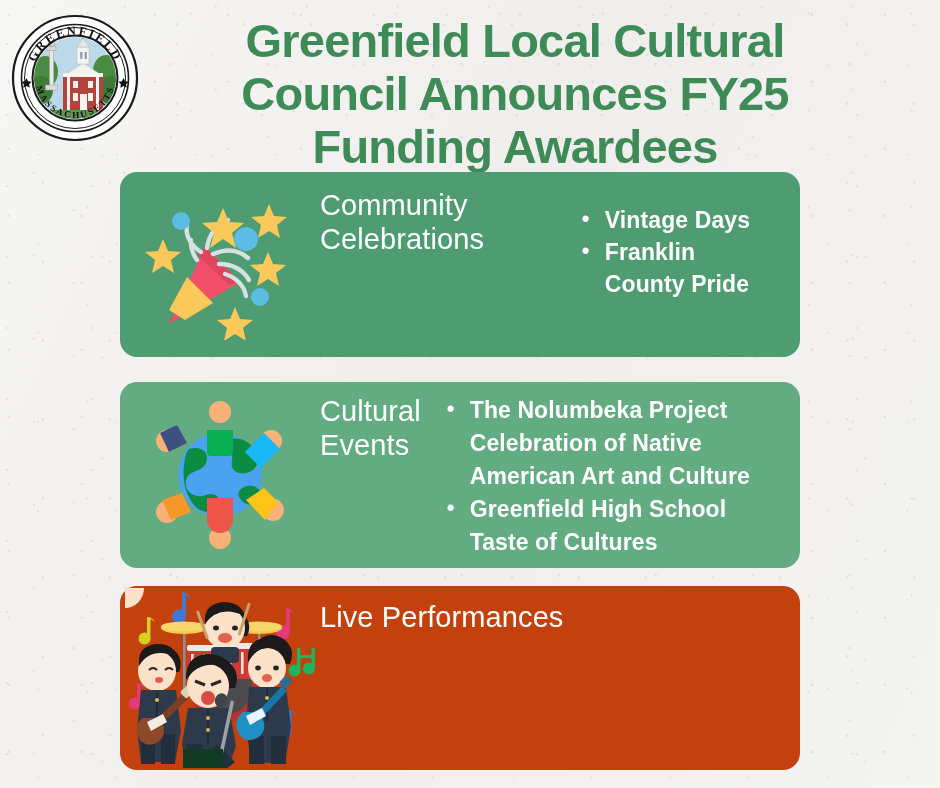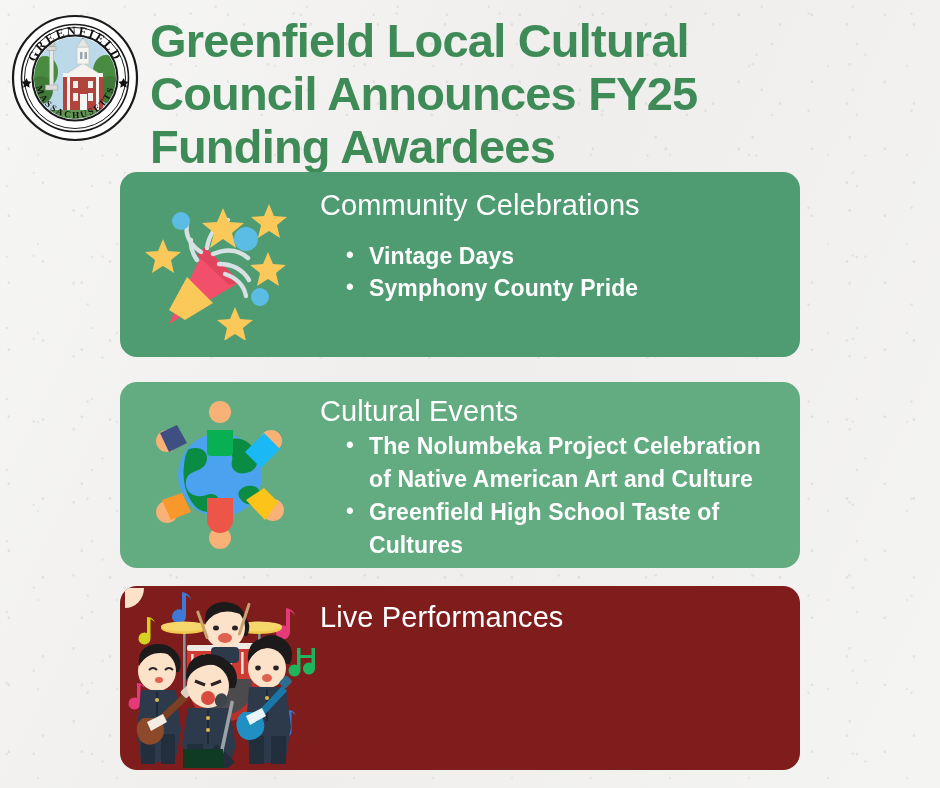--- a/index.html
+++ b/index.html
@@ -50,20 +50,21 @@
     flex: 0 0 150px;
     display: flex;
     justify-content: center;
     padding-top: 6px;
   }
   .seal { display: block; }
 
   .title-wrap {
     flex: 1 1 auto;
     padding-right: 60px;
+    text-align: center;
   }
   .main-title {
     color: #3e8b57;
     font-family: "Liberation Sans", sans-serif;
     font-weight: bold;
     font-size: 47px;
     line-height: 53px;
     letter-spacing: -0.8px;
     margin: 6px 0 0 0;
     white-space: pre-line;
@@ -76,33 +77,33 @@
     position: relative;
     margin: 0 140px 0 120px;
     border-radius: 17px;
     display: flex;
     align-items: stretch;
     box-sizing: border-box;
     overflow: hidden;
   }
   .card-1 { background-color: #4f9b72; height: 185px; margin-bottom: 25px; }
   .card-2 { background-color: #63ab81; height: 186px; margin-bottom: 18px; }
-  .card-3 { background-color: #7f1d1d; height: 184px; }
+  .card-3 { background-color: #c2410c; height: 184px; }
 
   .card-icon {
     flex: 0 0 200px;
     display: flex;
     align-items: center;
     justify-content: center;
   }
   .card-body {
     flex: 1 1 auto;
     padding: 14px 10px 10px 0;
     display: flex;
-    flex-direction: column;
+    flex-direction: row;
   }
   .card-title {
     color: #ffffff;
     font-size: 29px;
     font-weight: normal;
     line-height: 34px;
     margin: 0 0 2px 0;
     letter-spacing: 0.1px;
   }
   .card-list {
@@ -256,21 +257,21 @@
             <circle cx="46" cy="31" r="9"></circle>
             <circle cx="111" cy="49" r="12"></circle>
             <circle cx="125" cy="107" r="9"></circle>
           </g>
         </svg>
       </div>
       <div class="card-body">
         <div class="card-title">Community Celebrations</div>
         <ul class="card-list">
           <li>Vintage Days</li>
-          <li>Symphony County Pride</li>
+          <li>Franklin County Pride</li>
         </ul>
       </div>
     </div>
 
     <div class="card card-2">
       <div class="card-icon">
         <svg width="168" height="160" viewBox="0 0 168 160">
 
           <circle cx="84" cy="80" r="42" fill="#4ba3ef"></circle>
           <path d="M53,54 C66,50 74,58 70,68 C66,78 52,74 50,86 C48,98 60,104 70,100

